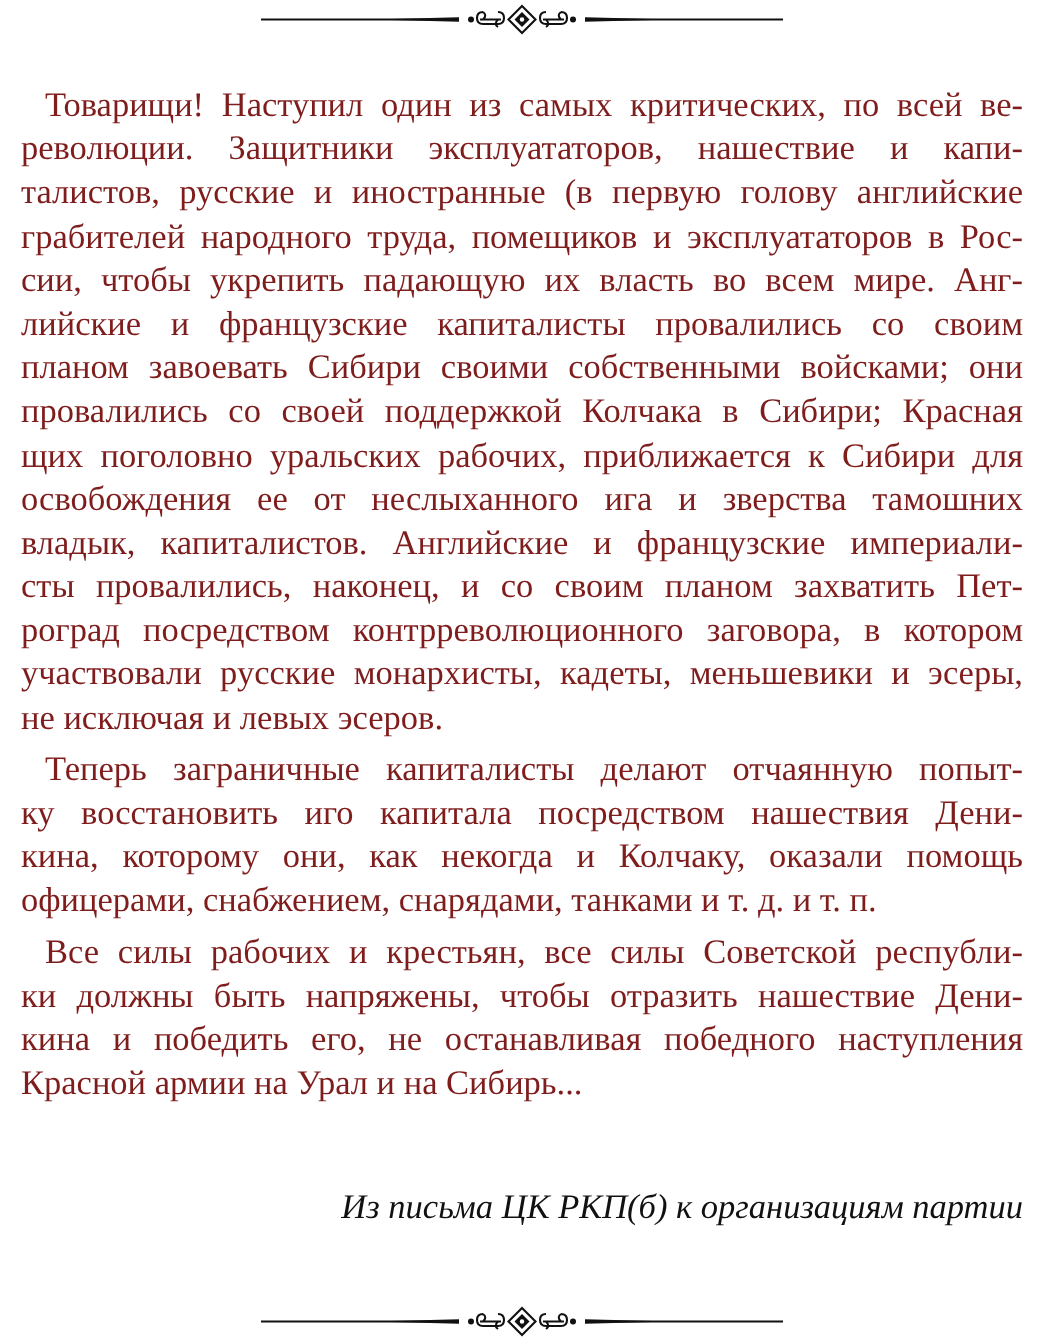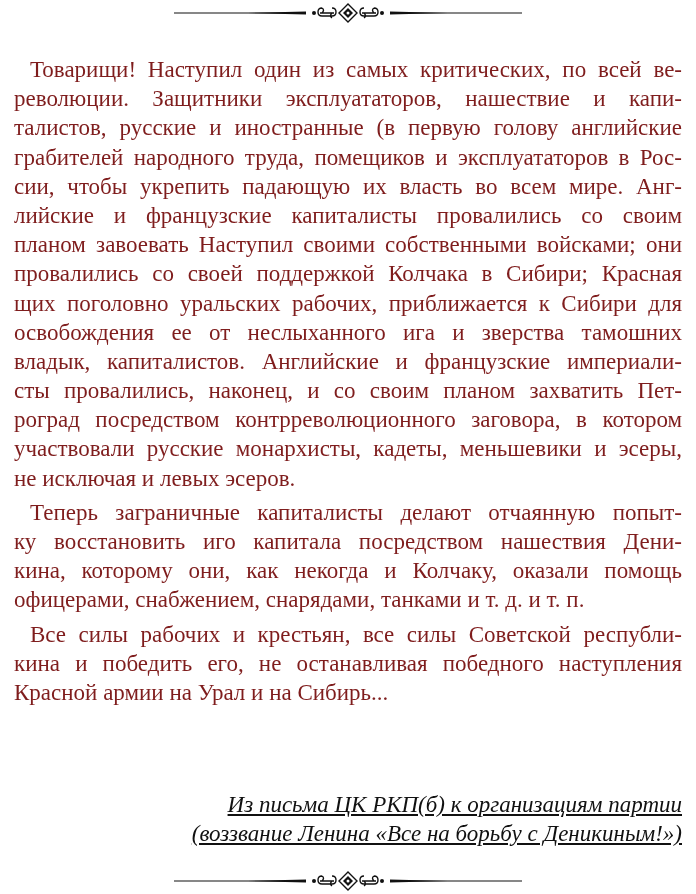--- a/index.html
+++ b/index.html
@@ -15,21 +15,21 @@
     height: 29.2px; line-height: 29.2px; white-space: nowrap;
     text-align: justify; text-align-last: justify;
     transform-origin: left center;
   }
   .line.last { text-align-last: left; }
   .line.indent { padding-left: 16px; }
   .gap { height: 5px; }
   .source {
     position: absolute; right: 14px; top: 790px; text-align: right;
     font-family: "Liberation Serif", "DejaVu Serif", serif;
-    font-style: italic; font-size: 23px; line-height: 29px; color: #111; text-decoration: underline;
+    font-style: italic; font-size: 23px; line-height: 29px; color: #111;
   }
 </style>
 </head>
 <body>
 
 <div class="ornament" style="top:2px;">
   <svg width="360" height="22" viewBox="0 0 360 22">
     <line x1="6" y1="11" x2="118" y2="11" stroke="#111" stroke-width="1.2"></line>
     <path d="M80 11 L138 9.5 L138 12.5 Z" fill="#111"></path>
     <circle cx="146" cy="11" r="2" fill="#111"></circle>
@@ -45,48 +45,48 @@
 </div>
 
 <div class="text">
   <div>
     <div class="line indent">Товарищи! Наступил один из самых критических, по всей ве-</div>
     <div class="line">революции. Защитники эксплуататоров, нашествие и капи-</div>
     <div class="line">талистов, русские и иностранные (в первую голову английские</div>
     <div class="line">грабителей народного труда, помещиков и эксплуататоров в Рос-</div>
     <div class="line">сии, чтобы укрепить падающую их власть во всем мире. Анг-</div>
     <div class="line">лийские и французские капиталисты провалились со своим</div>
-    <div class="line">планом завоевать Наступил своими собственными войсками; они</div>
+    <div class="line">планом завоевать Сибири своими собственными войсками; они</div>
     <div class="line">провалились со своей поддержкой Колчака в Сибири; Красная</div>
     <div class="line">щих поголовно уральских рабочих, приближается к Сибири для</div>
     <div class="line">освобождения ее от неслыханного ига и зверства тамошних</div>
     <div class="line">владык, капиталистов. Английские и французские империали-</div>
     <div class="line">сты провалились, наконец, и со своим планом захватить Пет-</div>
     <div class="line">роград посредством контрреволюционного заговора, в котором</div>
     <div class="line">участвовали русские монархисты, кадеты, меньшевики и эсеры,</div>
     <div class="line last">не исключая и левых эсеров.</div>
   </div>
   <div class="gap"></div>
   <div>
     <div class="line indent">Теперь заграничные капиталисты делают отчаянную попыт-</div>
     <div class="line">ку восстановить иго капитала посредством нашествия Дени-</div>
     <div class="line">кина, которому они, как некогда и Колчаку, оказали помощь</div>
     <div class="line last">офицерами, снабжением, снарядами, танками и т. д. и т. п.</div>
   </div>
   <div class="gap"></div>
   <div>
     <div class="line indent">Все силы рабочих и крестьян, все силы Советской республи-</div>
+    <div class="line">ки должны быть напряжены, чтобы отразить нашествие Дени-</div>
     <div class="line">кина и победить его, не останавливая победного наступления</div>
     <div class="line last">Красной армии на Урал и на Сибирь...</div>
   </div>
 </div>
 
 <div class="source">
   <div>Из письма ЦК РКП(б) к организациям партии</div>
-  <div>(воззвание Ленина «Все на борьбу с Деникиным!»)</div>
 </div>
 
 <div class="ornament" style="top:870px;">
   <svg width="360" height="22" viewBox="0 0 360 22">
     <line x1="6" y1="11" x2="118" y2="11" stroke="#111" stroke-width="1.2"></line>
     <path d="M80 11 L138 9.5 L138 12.5 Z" fill="#111"></path>
     <circle cx="146" cy="11" r="2" fill="#111"></circle>
     <path d="M154 6 q-4 0 -4 4 q0 4 4 4 h10 q4 0 4 -4 q0 -4 -4 -4 M154 6 q3 2 0 5 M164 16 q-3 -2 0 -5 M152 11 h14" fill="none" stroke="#111" stroke-width="1.4"></path>
     <path d="M180 2 L189 11 L180 20 L171 11 Z" fill="none" stroke="#111" stroke-width="1.4"></path>
     <path d="M180 6 L185 11 L180 16 L175 11 Z" fill="#111"></path>

